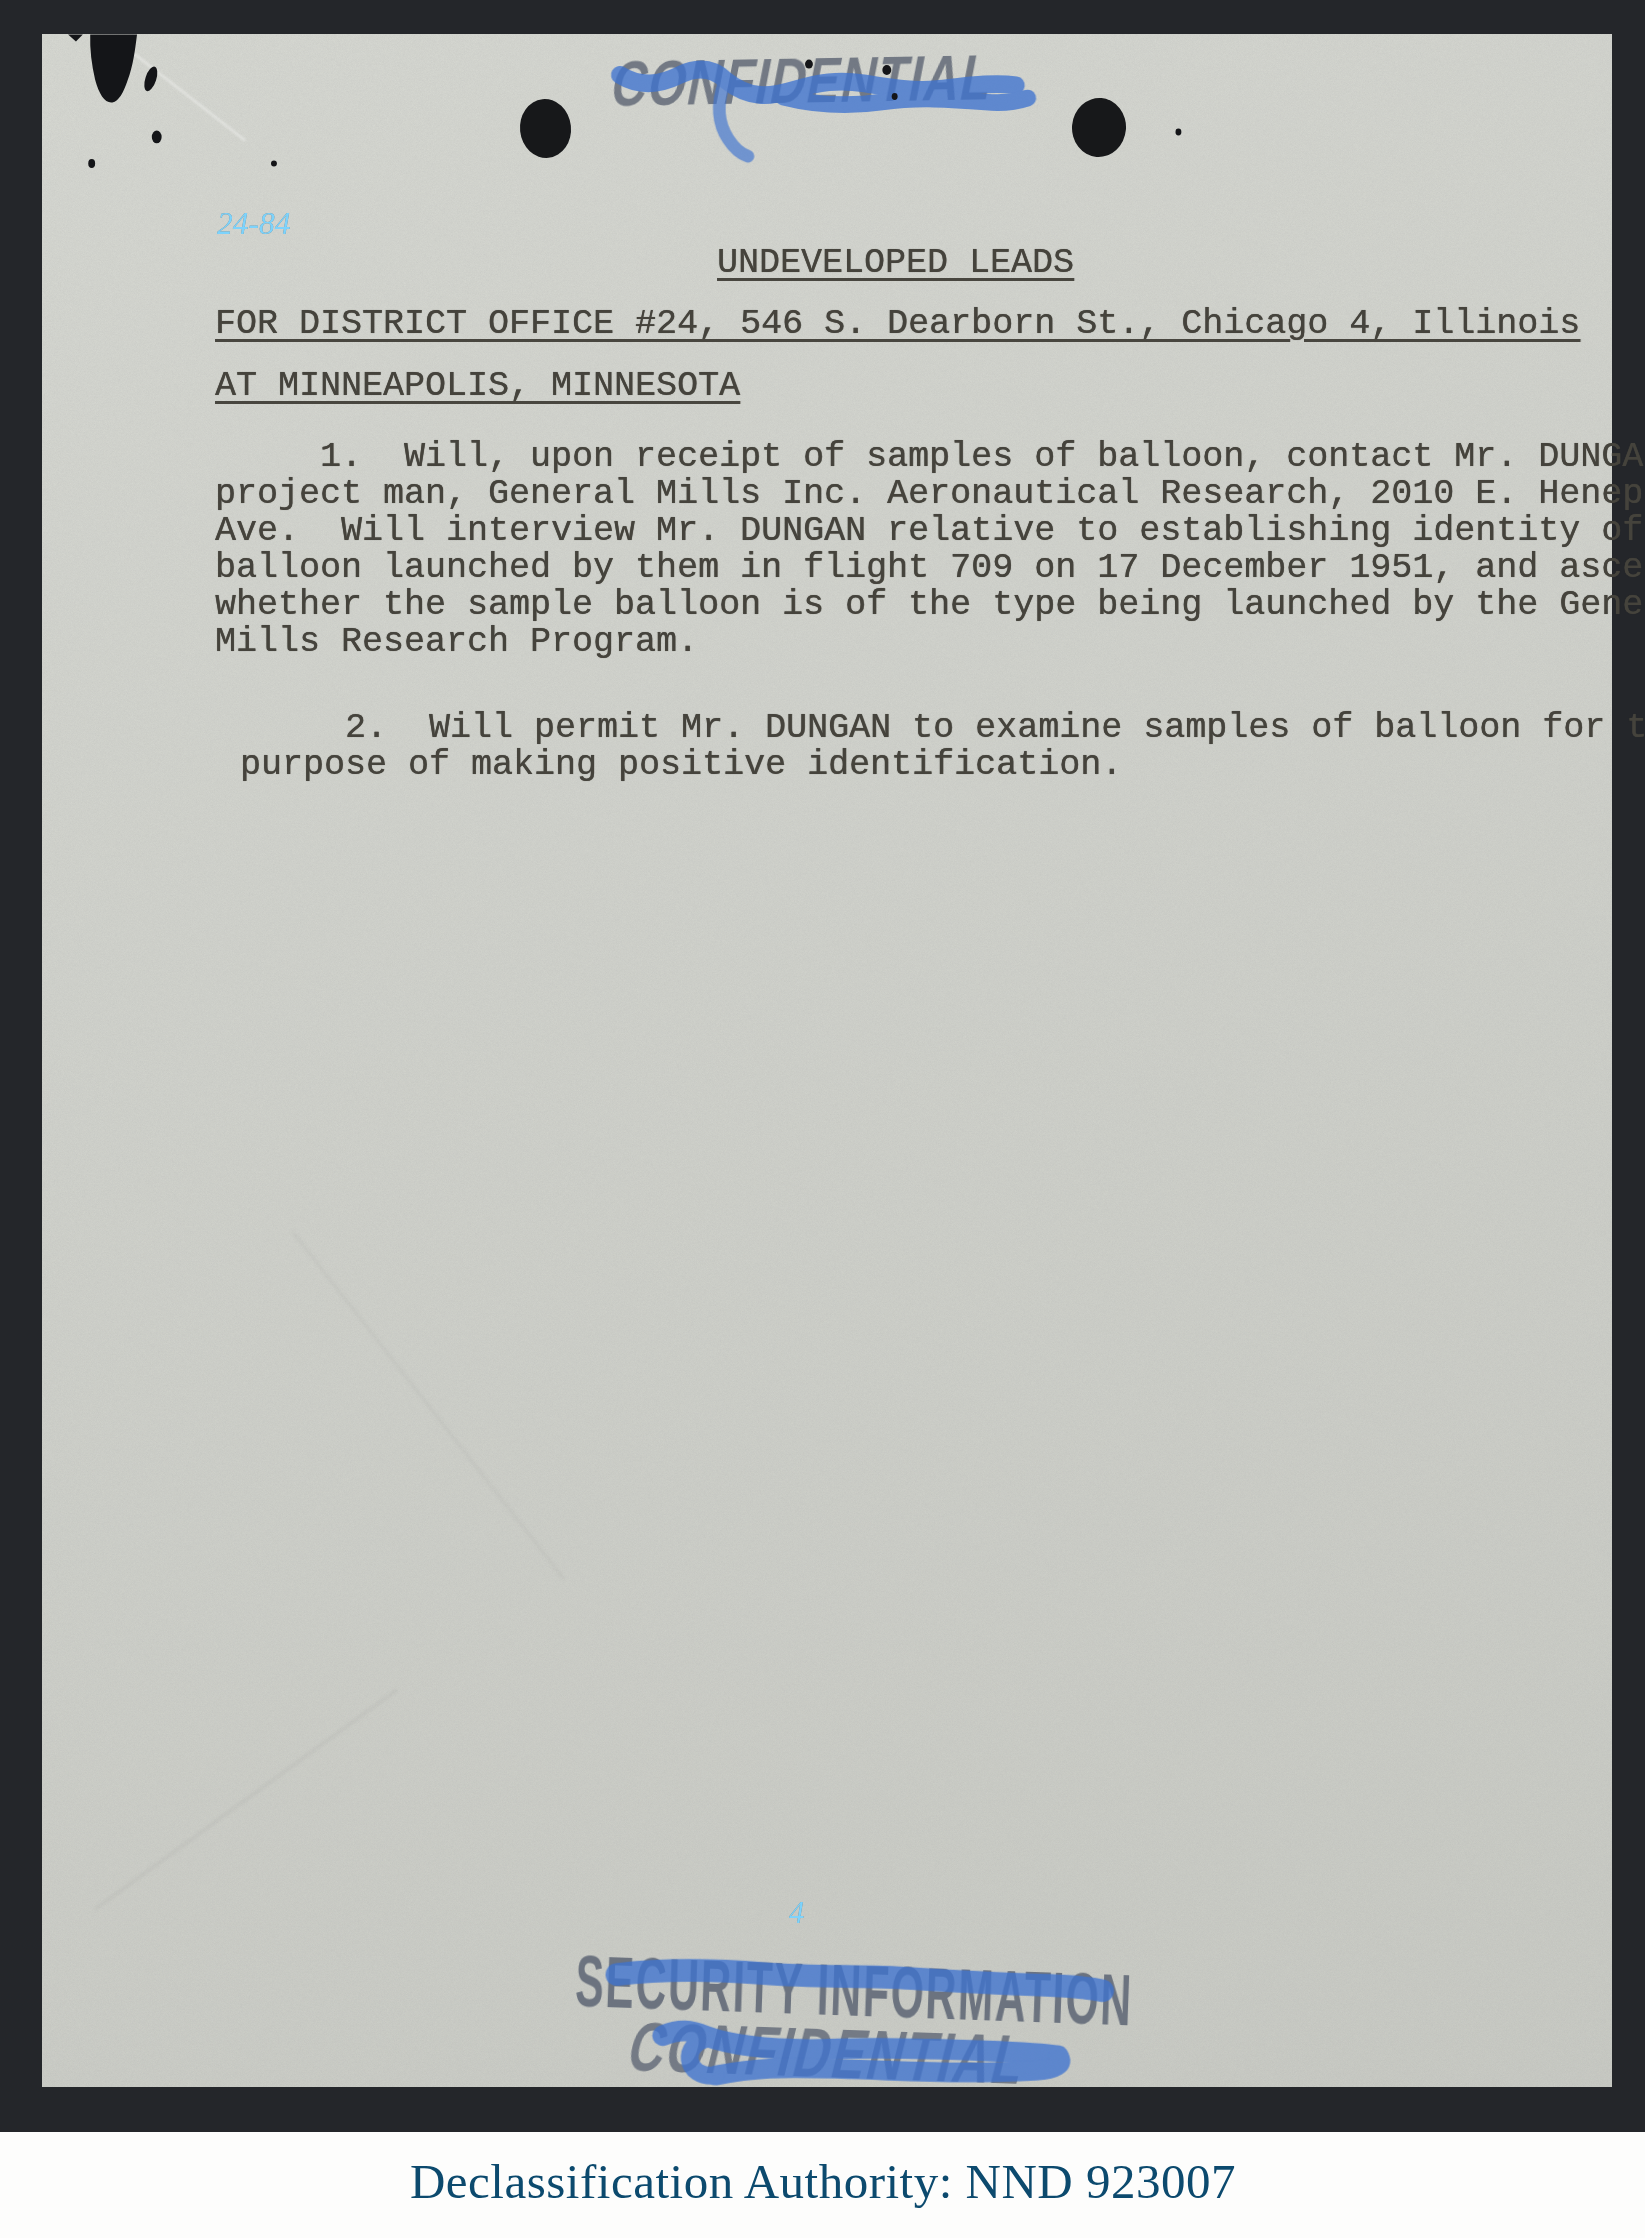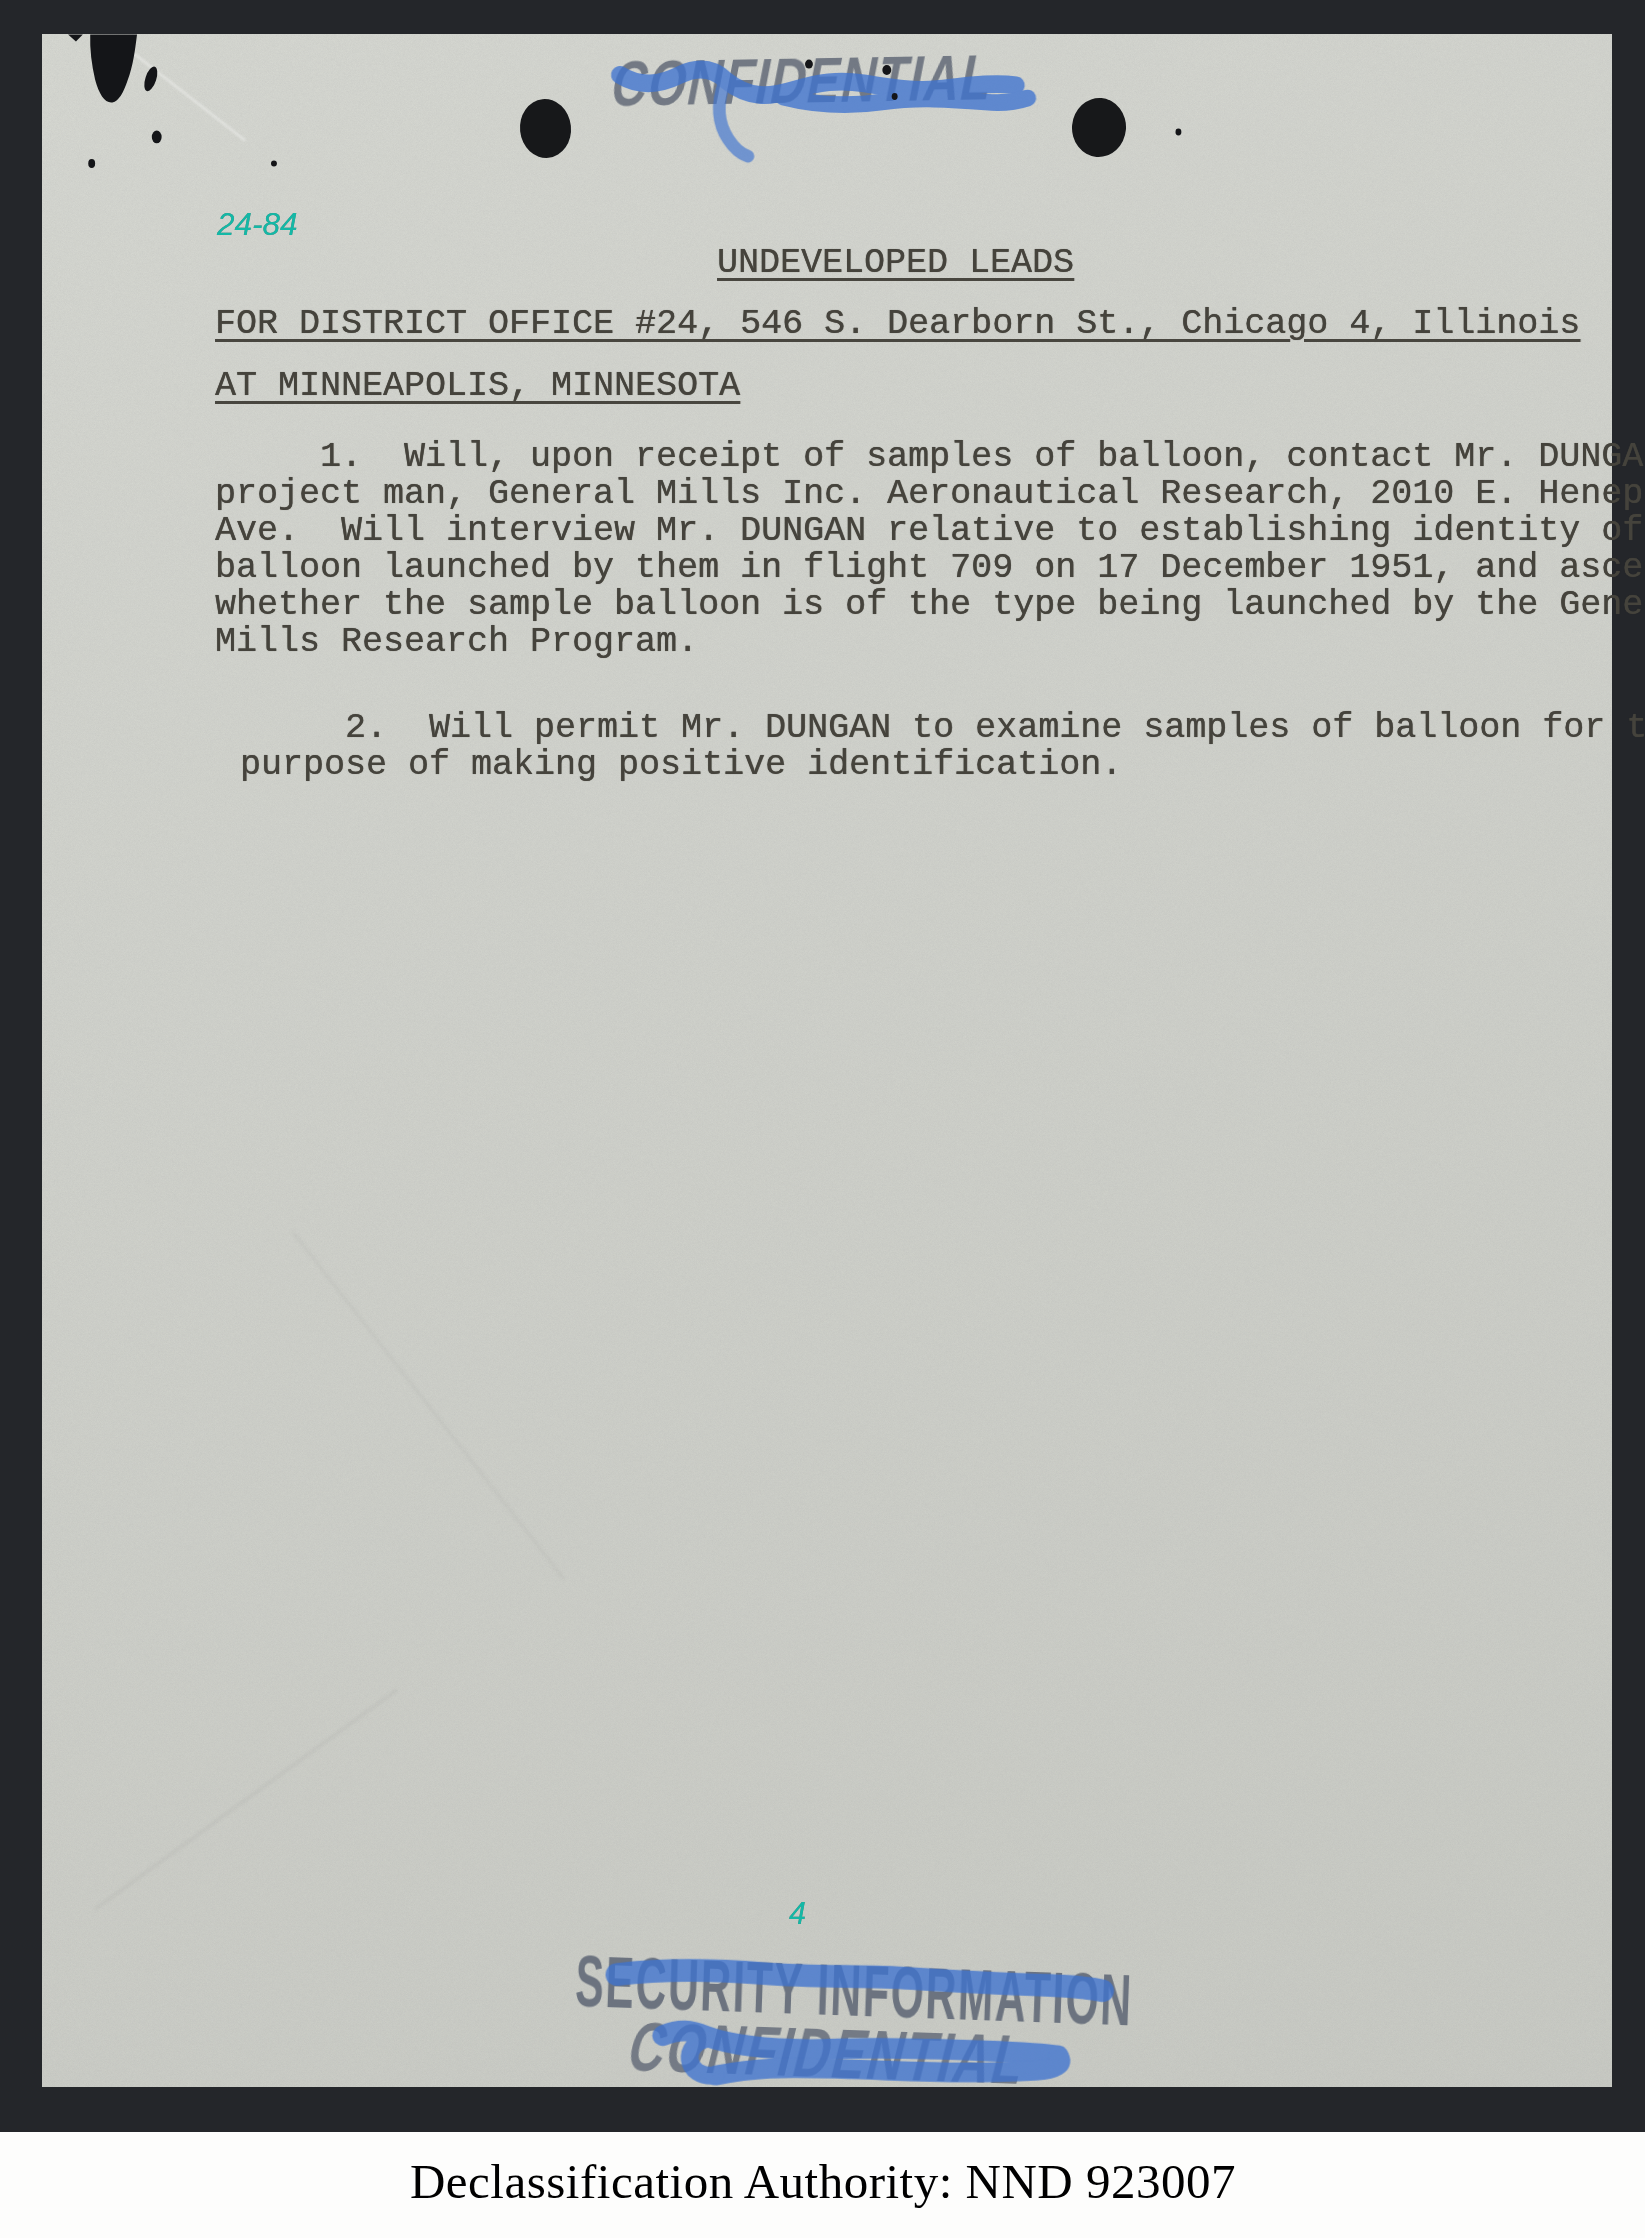--- a/index.html
+++ b/index.html
@@ -7,41 +7,41 @@
           font-family:"Liberation Sans",sans-serif;}
   .paper{position:absolute;left:42px;top:34px;width:1570px;height:2053px;
          background:#d5d7d0;
          background-image:linear-gradient(160deg,rgba(255,255,255,.07),rgba(0,0,0,.05));}
   .texture{position:absolute;left:0;top:0;width:100%;height:100%;opacity:.5;pointer-events:none;}
   .typed{position:absolute;font-family:"Liberation Mono","DejaVu Sans Mono",monospace;
          font-size:35px;line-height:37px;color:#45433c;white-space:pre;
          text-shadow:0 0 1px rgba(69,67,60,.55),0.3px 0 0 rgba(69,67,60,.7);}
   .underlined{text-decoration:underline;text-decoration-thickness:2.5px;
               text-underline-offset:5.9px;text-decoration-color:rgba(69,67,60,.85);}
-  .hand{position:absolute;font-family:Liberation Sans, sans-serif;font-style:italic;
-        font-size:31.5px;color:#14b8a6;text-shadow:0 0 0.5px rgba(54,52,46,.6);}
+  .hand{position:absolute;font-family:Liberation Serif, serif;font-style:italic;
+        font-size:31.5px;color:#7dd3fc;text-shadow:0 0 0.5px rgba(54,52,46,.6);}
   .stamp{position:absolute;font-family:"Liberation Sans",sans-serif;font-weight:bold;
          color:rgba(88,96,112,.78);white-space:nowrap;filter:blur(0.6px);}
   .stamp-top{left:620px;top:47px;font-size:64px;letter-spacing:2px;
              transform:rotate(-1deg) skewX(-12deg) scaleX(.76);transform-origin:left top;}
   .stamp-security{left:577px;top:1940px;font-size:72px;letter-spacing:3px;
              transform:rotate(2deg) scaleX(.59);transform-origin:left top;
              color:rgba(88,96,112,.82);}
   .stamp-conf2{left:640px;top:2008px;font-size:69px;letter-spacing:3px;
              transform:rotate(2deg) skewX(-12deg) scaleX(.72);transform-origin:left top;
              color:rgba(88,96,112,.75);}
   .punch{position:absolute;background:#17181a;border-radius:50%;}
   .punch-left{left:520px;top:99px;width:51px;height:59px;transform:rotate(-6deg);}
   .punch-right{left:1072px;top:98px;width:54px;height:59px;transform:rotate(5deg);}
   .marks{position:absolute;left:0;top:0;width:1646px;height:2239px;pointer-events:none;}
   .marker{filter:blur(1.5px);}
   .crease{position:absolute;pointer-events:none;}
   .declass{position:absolute;left:0;top:2132px;width:1646px;height:107px;background:#fdfdfc;
            display:flex;justify-content:center;}
-  .declass-text{font-family:"Liberation Serif","DejaVu Serif",serif;font-size:49px;color:#000000;
+  .declass-text{font-family:"Liberation Serif","DejaVu Serif",serif;font-size:49px;color:#0c4a6e;
            line-height:99px;letter-spacing:0.5px;}
 </style>
 </head>
 <body>
 
 <div class="canvas">
 
   <div class="paper">
     <svg class="texture" xmlns="http://www.w3.org/2000/svg" width="1570" height="2053" viewBox="0 0 3188 4168">
       <filter id="grain">

